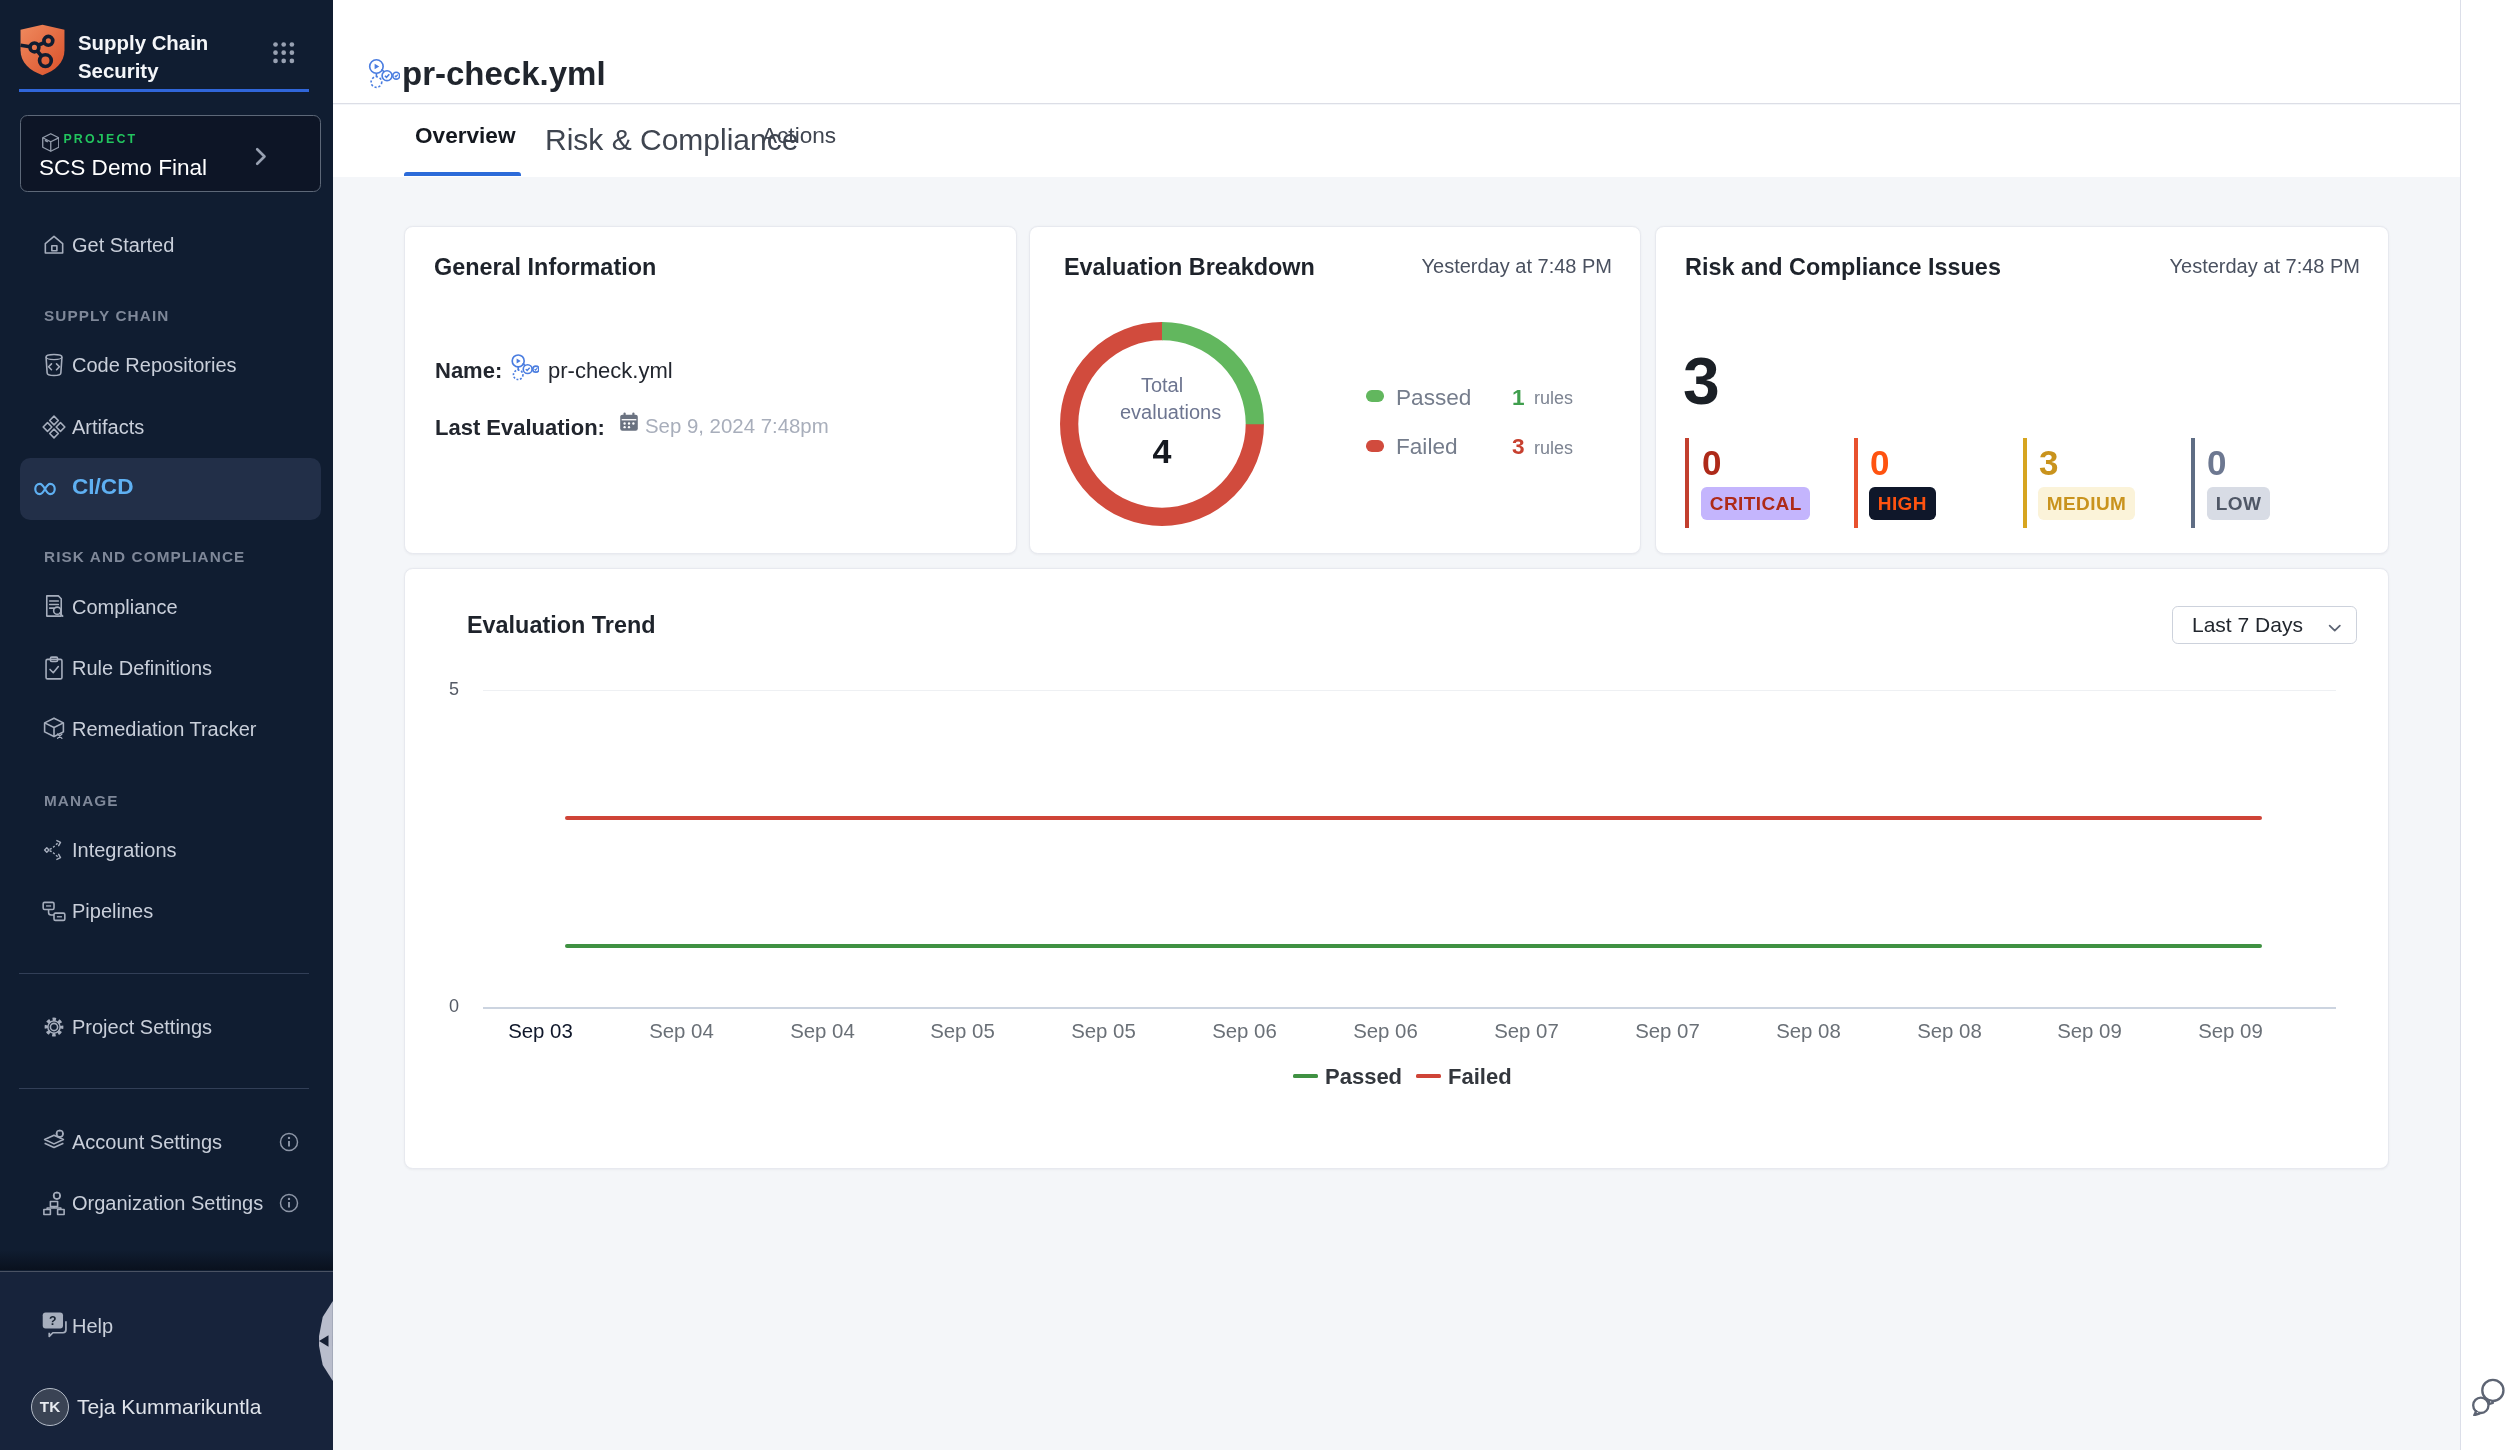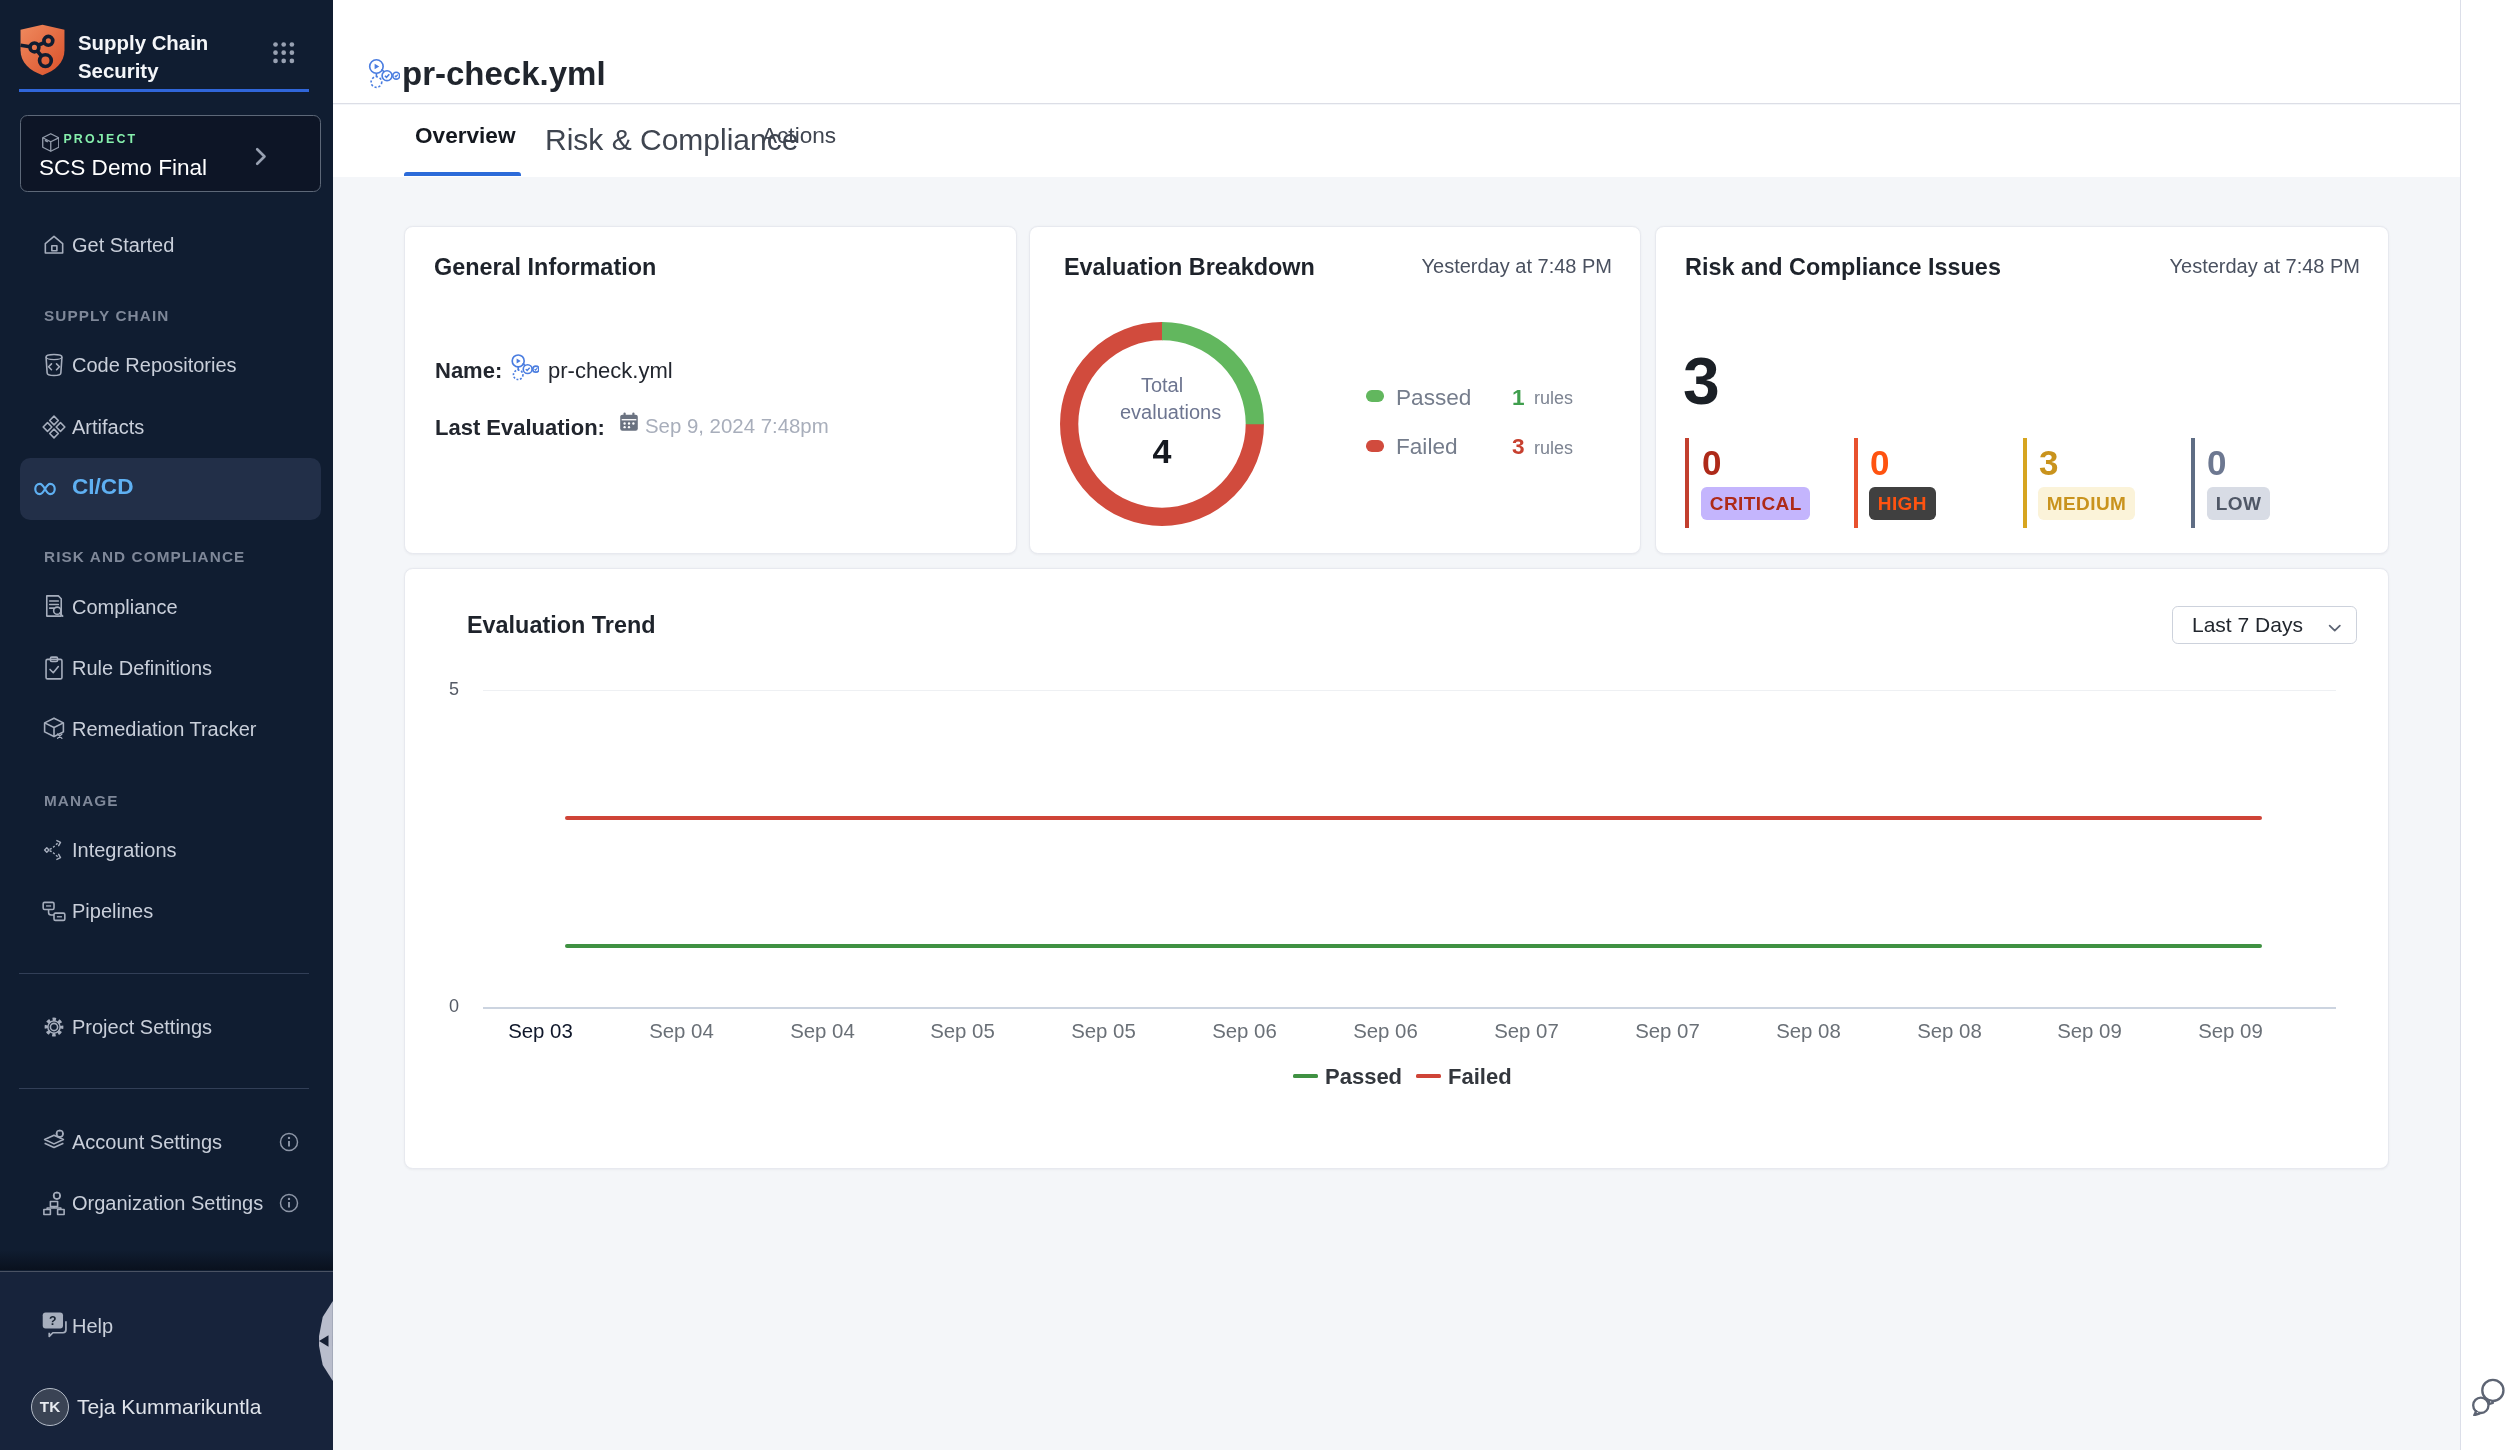--- a/index.html
+++ b/index.html
@@ -117,21 +117,21 @@
         <span style="position:absolute; right:0;">Yesterday at 7:48 PM</span>
       </div>
     <div class="abs" style="left:1350px; top:343px; font-size:66px; font-weight:bold; color:#1b2026;">3</div>
 
     <div class="abs" style="left:1352px; top:438px; width:3.6px; height:90px; background:#c23f2e;"></div>
     <div class="abs" style="left:1369px; top:443px; font-size:35px; font-weight:bold; color:#ae2a19;">0</div>
     <div class="abs" style="left:1368px; top:487px; height:33px; background:#c4b5fd; border-radius:5.8px; padding:5.8px 8.8px; font-size:19px; font-weight:bold; color:#ae2a19; letter-spacing:0.4px;">CRITICAL</div>
 
     <div class="abs" style="left:1521px; top:438px; width:3.6px; height:90px; background:#e8512e;"></div>
     <div class="abs" style="left:1537px; top:443px; font-size:35px; font-weight:bold; color:#ff5310;">0</div>
-    <div class="abs" style="left:1536px; top:487px; height:33px; background:#404040; border-radius:5.8px; padding:5.8px 8.8px; font-size:19px; font-weight:bold; color:#ff5310; letter-spacing:0.4px;">HIGH</div>
+    <div class="abs" style="left:1536px; top:487px; height:33px; background:#0f172a; border-radius:5.8px; padding:5.8px 8.8px; font-size:19px; font-weight:bold; color:#ff5310; letter-spacing:0.4px;">HIGH</div>
 
     <div class="abs" style="left:1690px; top:438px; width:3.6px; height:90px; background:#d7a51f;"></div>
     <div class="abs" style="left:1706px; top:443px; font-size:35px; font-weight:bold; color:#c9931d;">3</div>
     <div class="abs" style="left:1705px; top:487px; height:33px; background:#fbf3d9; border-radius:5.8px; padding:5.8px 8.8px; font-size:19px; font-weight:bold; color:#c9931d; letter-spacing:0.4px;">MEDIUM</div>
 
     <div class="abs" style="left:1858px; top:438px; width:3.6px; height:90px; background:#5f6d84;"></div>
     <div class="abs" style="left:1874px; top:443px; font-size:35px; font-weight:bold; color:#6d7891;">0</div>
     <div class="abs" style="left:1874px; top:487px; height:33px; background:#d8dce5; border-radius:5.8px; padding:5.8px 8.8px; font-size:19px; font-weight:bold; color:#4f5766; letter-spacing:0.4px;">LOW</div>
 
     <div class="card" style="left:71px; top:568px; width:1985px; height:601px;"></div>
@@ -209,21 +209,21 @@
     </div>
 
     <div class="abs" style="left:19px; top:89px; width:290px; height:2.9px; background:#3066d9;"></div>
 
     <div class="abs" style="left:20.4px; top:115px; width:301px; height:77px; background:#0d1526; border:1.5px solid #5d6878; border-radius:7.3px;">
       <svg style="position:absolute; left:20.4px; top:17px;" width="17.5" height="19" viewBox="0 0 24 26" fill="none" stroke="#949dac" stroke-width="1.8" stroke-linejoin="round">
         <path d="M12 1 L23 6.5 V19.5 L12 25 L1 19.5 V6.5 Z"></path>
         <path d="M1 6.5 L12 12 L23 6.5 M12 12 V25"></path>
         <path d="M4 10 L8 12" stroke-width="2.4"></path>
       </svg>
-      <div style="position:absolute; left:42px; top:16px; font-size:12.4px; font-weight:bold; letter-spacing:2.2px; color:#86efac;">PROJECT</div>
+      <div style="position:absolute; left:42px; top:16px; font-size:12.4px; font-weight:bold; letter-spacing:2.2px; color:#22c55e;">PROJECT</div>
       <div style="position:absolute; left:17.5px; top:39px; font-size:22.6px; color:#ffffff;">SCS Demo Final</div>
       <svg style="position:absolute; left:234px; top:31px;" width="11.7" height="19" viewBox="0 0 16 26" fill="none" stroke="#98a1b2" stroke-width="3.6" stroke-linecap="round" stroke-linejoin="round">
           <path d="M3 3 L13 13 L3 23"></path>
         </svg>
     </div>
 
     <svg class="navicon" style="top:232px;" viewBox="0 0 36 36" fill="none" stroke="#a6aebd" stroke-width="2.2" stroke-linejoin="round">
         <path d="M6 16 L18 6 L30 16 V29 H6 Z"></path>
         <rect x="15" y="19" width="7" height="7"></rect>
       </svg>

